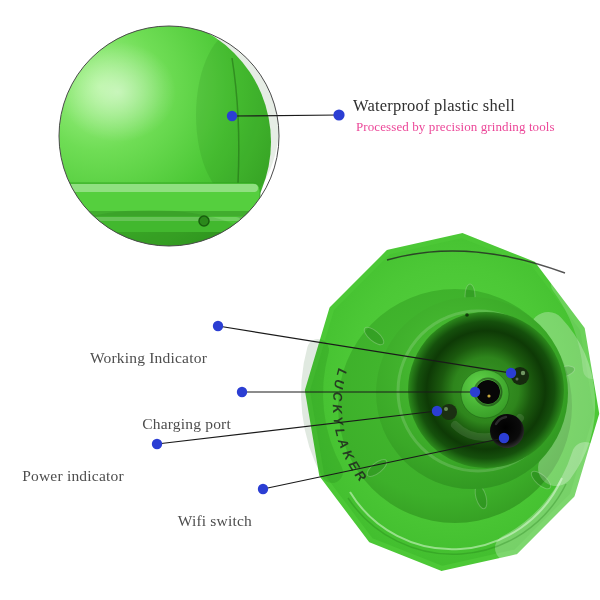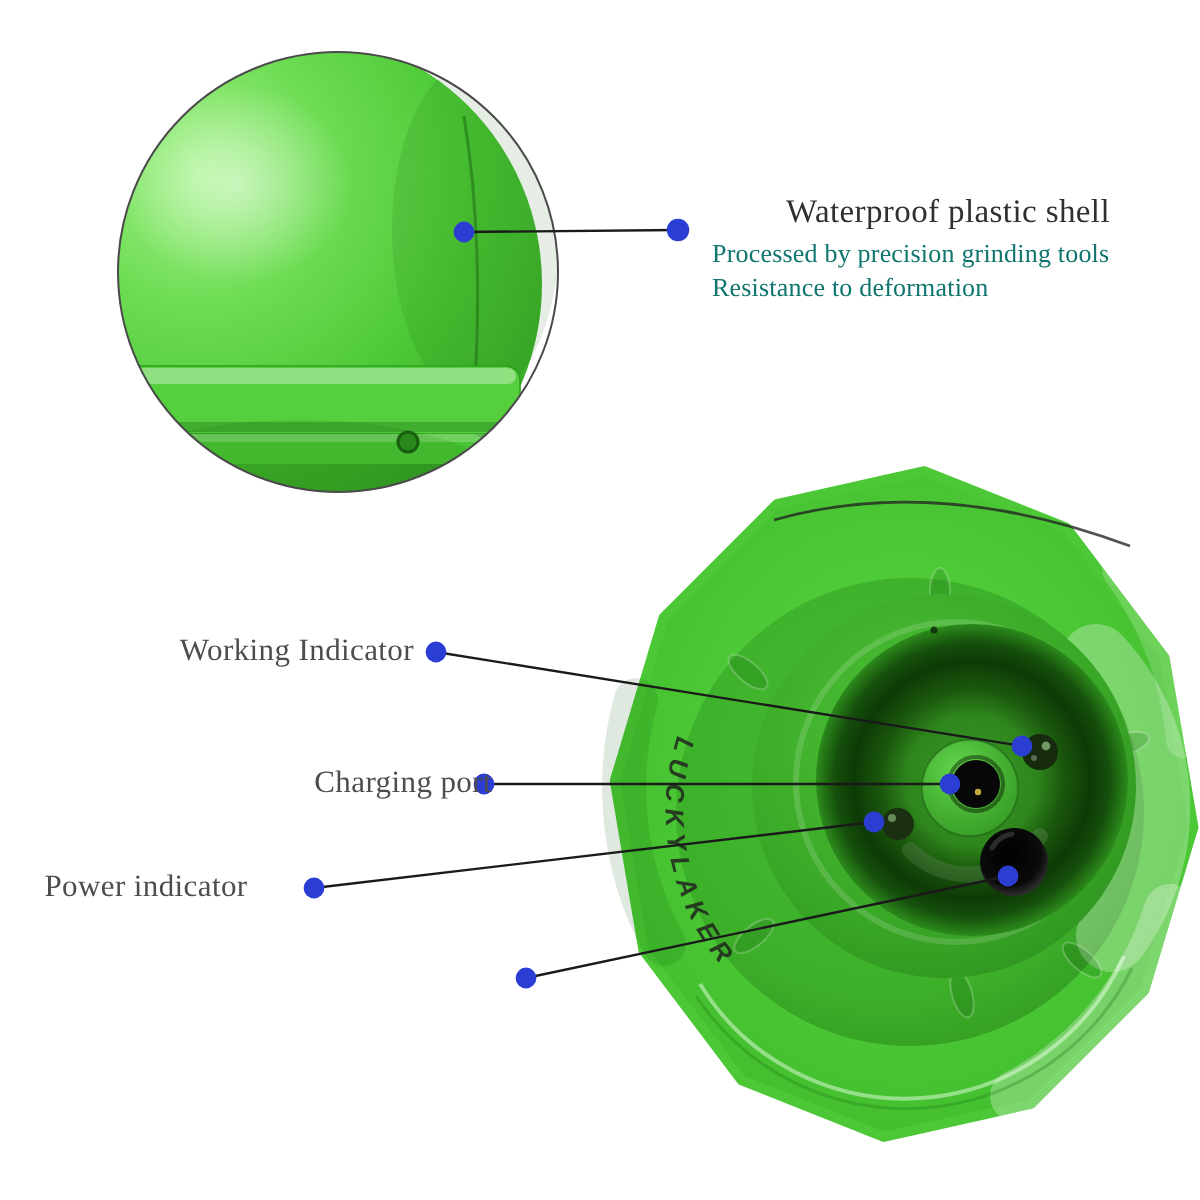--- a/index.html
+++ b/index.html
@@ -3,32 +3,32 @@
 <meta charset="utf-8">
 <style>
   html,body{margin:0;padding:0;background:#ffffff;}
   .stage{
     position:relative;width:600px;height:600px;overflow:hidden;background:#ffffff;
     font-family:"Liberation Serif","DejaVu Serif",serif;
   }
   .stage svg{position:absolute;left:0;top:0;}
   .shell-title{
     position:absolute;left:353px;top:96px;
-    font-size:16.5px;color:#303030;letter-spacing:.2px;white-space:nowrap;margin-left:40px;
+    font-size:16.5px;color:#303030;letter-spacing:.2px;white-space:nowrap;
   }
   .shell-features{
     position:absolute;left:356px;top:119px;
-    font-size:13px;line-height:16.5px;color:#0f766e;letter-spacing:.1px;white-space:nowrap;
+    font-size:13px;line-height:16.5px;color:#ec4899;letter-spacing:.1px;white-space:nowrap;
   }
   .callout-label{
     position:absolute;color:#4d4d4d;font-size:15.5px;line-height:19px;
-    text-align:right;letter-spacing:.2px;white-space:nowrap;
+    text-align:right;letter-spacing:.2px;white-space:nowrap;margin-top:32px;
   }
   .lbl-working { left:0; top:316px; width:207px; }
-  .lbl-charging{ left:0; top:382px; width:231px;padding-left:15px; }
+  .lbl-charging{ left:0; top:382px; width:231px; }
   .lbl-power   { left:0; top:434px; width:146px;text-align:center; }
   .lbl-wifi    { left:0; top:479px; width:252px; }
 </style>
 </head>
 <body>
 
 <div class="stage">
 
   <svg width="600" height="600" viewBox="0 0 600 600">
     <defs>
@@ -175,20 +175,20 @@
       <circle cx="157" cy="444" r="5.2"></circle>
       <circle cx="437" cy="411" r="5.2"></circle>
       <circle cx="263" cy="489" r="5.2"></circle>
       <circle cx="504" cy="438" r="5.2"></circle>
     </g>
   </svg>
 
   <div class="shell-title">Waterproof plastic shell</div>
   <div class="shell-features">
     <div>Processed by precision grinding tools</div>
-    <div>Resistance to deformation</div>
   </div>
 
   <div class="callout-label lbl-working">Working Indicator</div>
   <div class="callout-label lbl-charging">Charging port</div>
   <div class="callout-label lbl-power">Power indicator</div>
+  <div class="callout-label lbl-wifi">Wifi switch</div>
 
 </div>
 
 </body></html>

